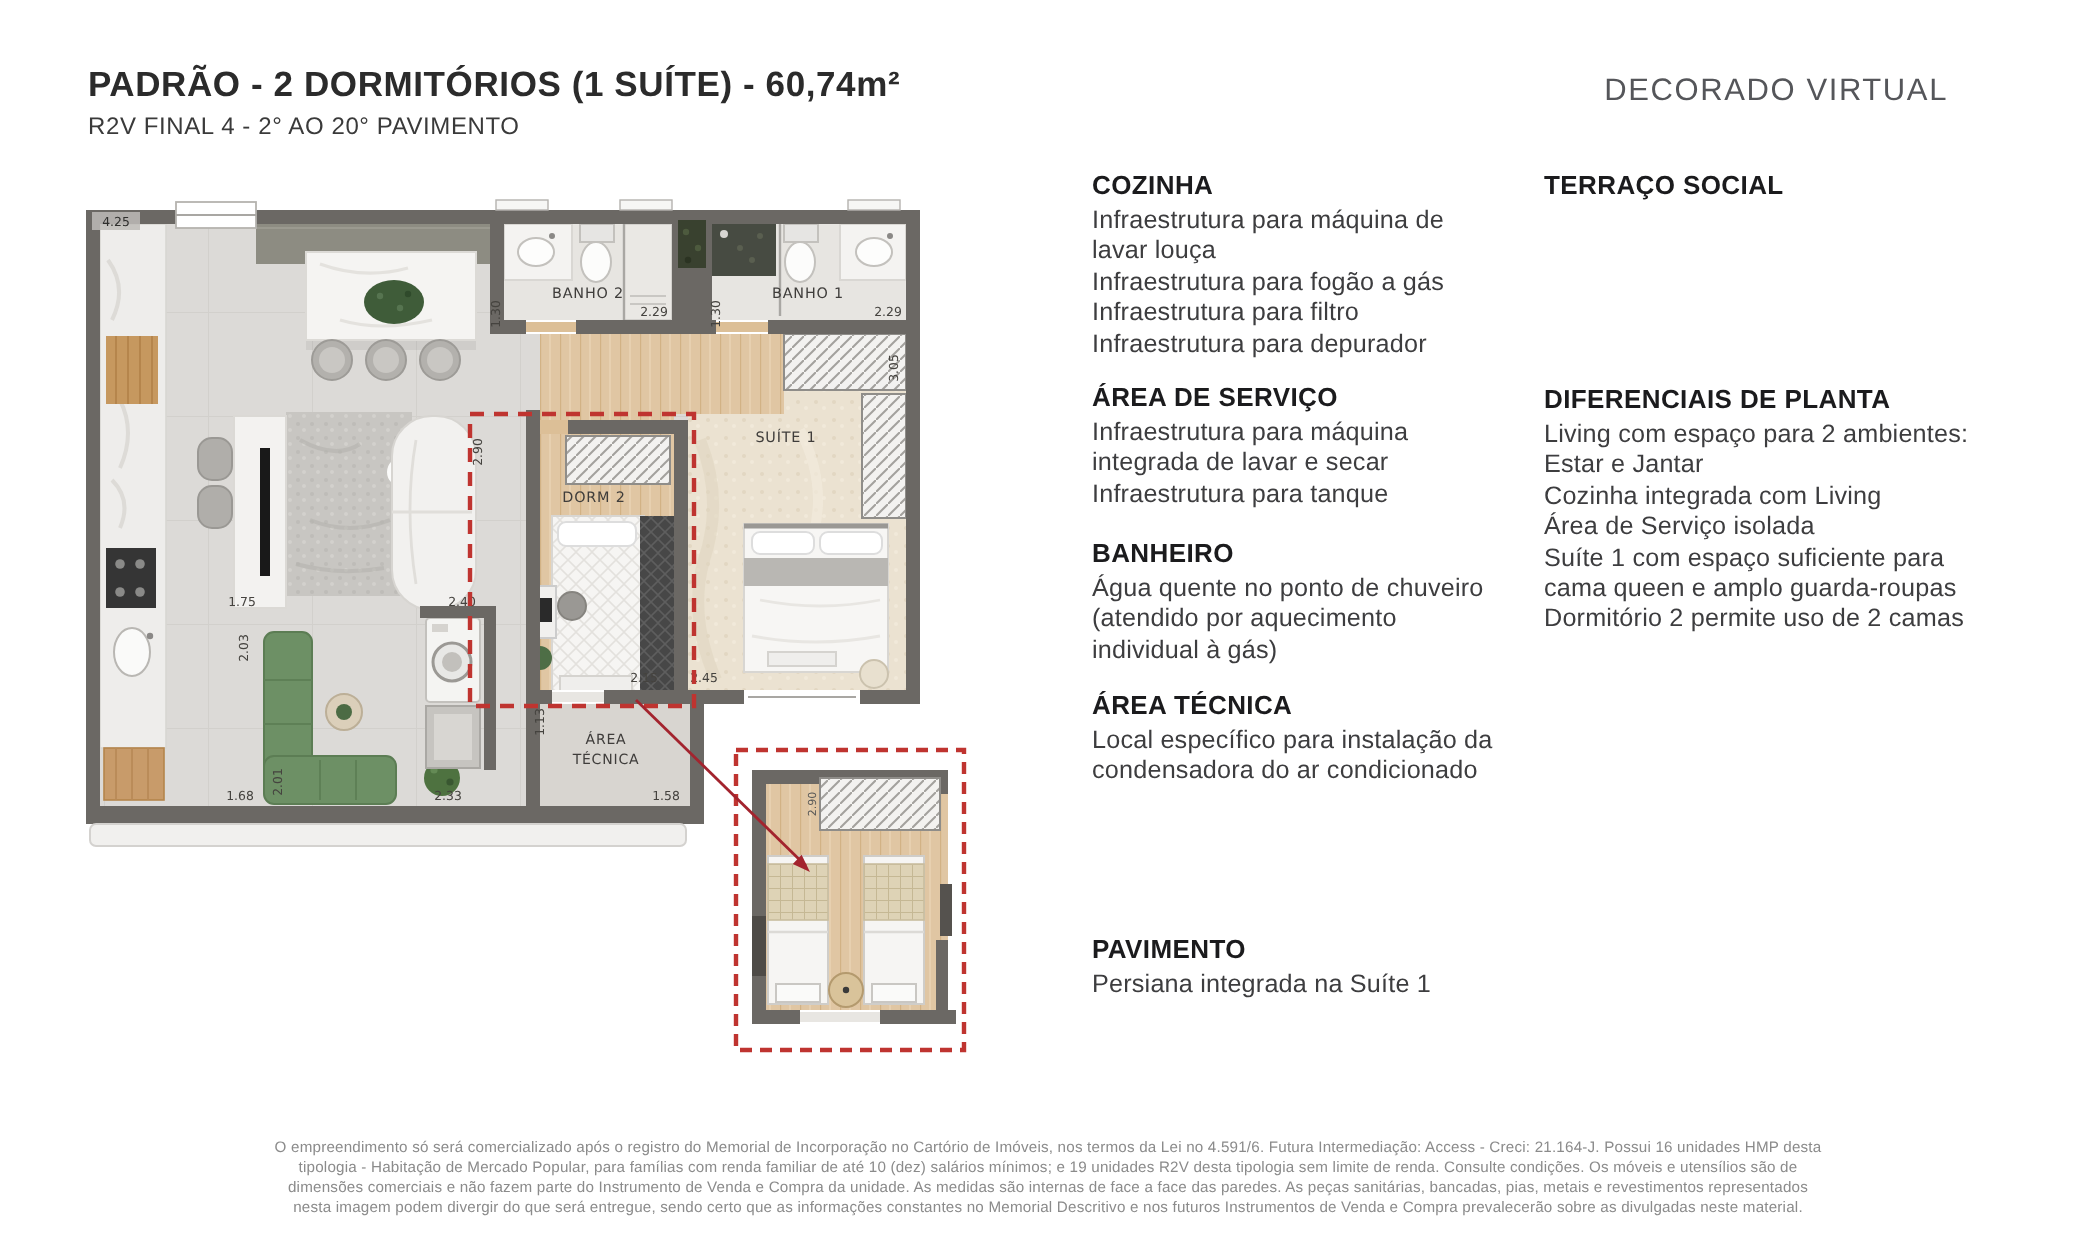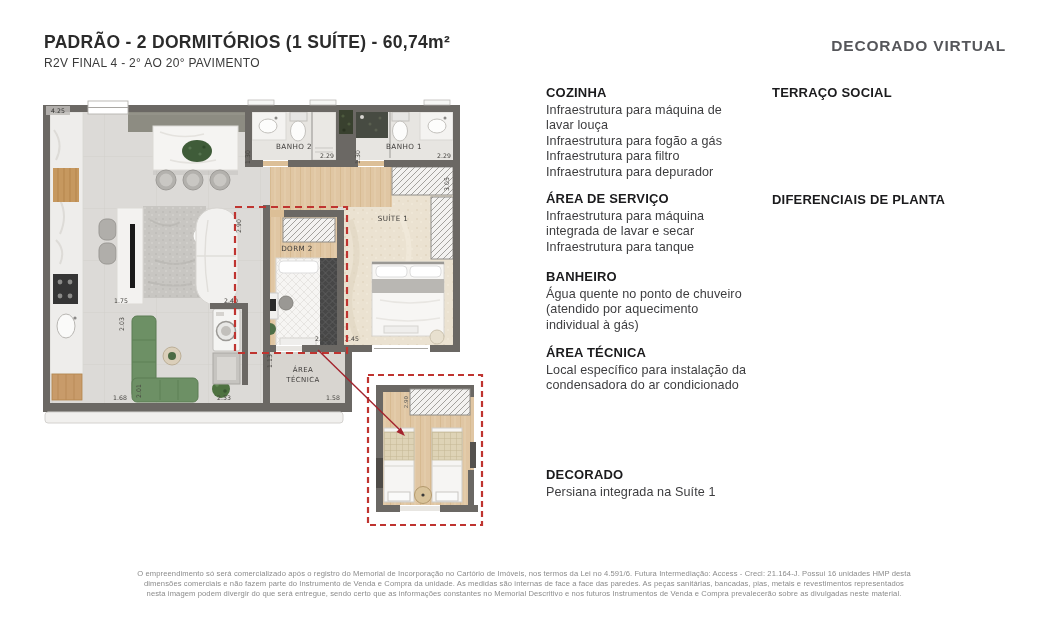--- a/index.html
+++ b/index.html
@@ -1,22 +1,22 @@
 <!DOCTYPE html>
 <html><head>
 <meta charset="utf-8">
 <style>
   html,body{margin:0;padding:0;background:#ffffff;}
   body{font-family:"Liberation Sans",sans-serif;-webkit-font-smoothing:antialiased;}
   .page{position:relative;width:1040px;height:625px;background:#fff;overflow:hidden;}
   .title-block{position:absolute;left:44px;top:32px;}
   .title{font-size:17.5px;font-weight:700;color:#2b2b2b;letter-spacing:.3px;}
   .subtitle{font-size:12px;font-weight:400;color:#3a3a3a;letter-spacing:.3px;margin-top:3px;}
-  .watermark{position:absolute;left:780px;top:37px;width:226px;text-align:right;
-     font-size:15.5px;font-weight:700;color:#55565a;letter-spacing:.8px;}
+  .watermark{position:absolute;left:748px;top:37px;width:226px;text-align:right;
+     font-size:15.5px;font-weight:400;color:#55565a;letter-spacing:.8px;}
   .spec{position:absolute;width:auto;}
   .spec h3{margin:0 0 3px 0;font-size:13px;font-weight:700;color:#1b1b1d;letter-spacing:.2px;}
   .spec p{margin:0;font-size:12.6px;line-height:15.4px;color:#3d3d3f;white-space:pre;letter-spacing:.1px;}
   .legal{position:absolute;left:44px;top:569px;width:960px;color:#8b8b8b;text-align:center;}
   .legal div{font-size:7.6px;line-height:10px;letter-spacing:.1px;white-space:pre;}
   svg text{font-family:"DejaVu Sans",sans-serif;}
 </style>
 </head>
 <body>
 
@@ -325,30 +325,38 @@
     <p>Água quente no ponto de chuveiro
 (atendido por aquecimento
 individual à gás)</p>
   </section>
   <section class="spec" style="left:546px;top:345px">
     <h3>ÁREA TÉCNICA</h3>
     <p>Local específico para instalação da
 condensadora do ar condicionado</p>
   </section>
   <section class="spec" style="left:546px;top:467px">
-    <h3>DECORADO</h3>
+    <h3>PAVIMENTO</h3>
     <p>Persiana integrada na Suíte 1</p>
   </section>
 
   <section class="spec" style="left:772px;top:85px">
     <h3>TERRAÇO SOCIAL</h3>
   </section>
   <section class="spec" style="left:772px;top:192px">
     <h3>DIFERENCIAIS DE PLANTA</h3>
+    <p>Living com espaço para 2 ambientes:
+Estar e Jantar
+Cozinha integrada com Living
+Área de Serviço isolada
+Suíte 1 com espaço suficiente para
+cama queen e amplo guarda-roupas
+Dormitório 2 permite uso de 2 camas</p>
   </section>
 
   <div class="legal">
     <div>O empreendimento só será comercializado após o registro do Memorial de Incorporação no Cartório de Imóveis, nos termos da Lei no 4.591/6. Futura Intermediação: Access - Creci: 21.164-J. Possui 16 unidades HMP desta</div>
+    <div>tipologia - Habitação de Mercado Popular, para famílias com renda familiar de até 10 (dez) salários mínimos; e 19 unidades R2V desta tipologia sem limite de renda. Consulte condições. Os móveis e utensílios são de</div>
     <div>dimensões comerciais e não fazem parte do Instrumento de Venda e Compra da unidade. As medidas são internas de face a face das paredes. As peças sanitárias, bancadas, pias, metais e revestimentos representados</div>
     <div>nesta imagem podem divergir do que será entregue, sendo certo que as informações constantes no Memorial Descritivo e nos futuros Instrumentos de Venda e Compra prevalecerão sobre as divulgadas neste material.</div>
   </div>
 
 </div>
 
 </body></html>

